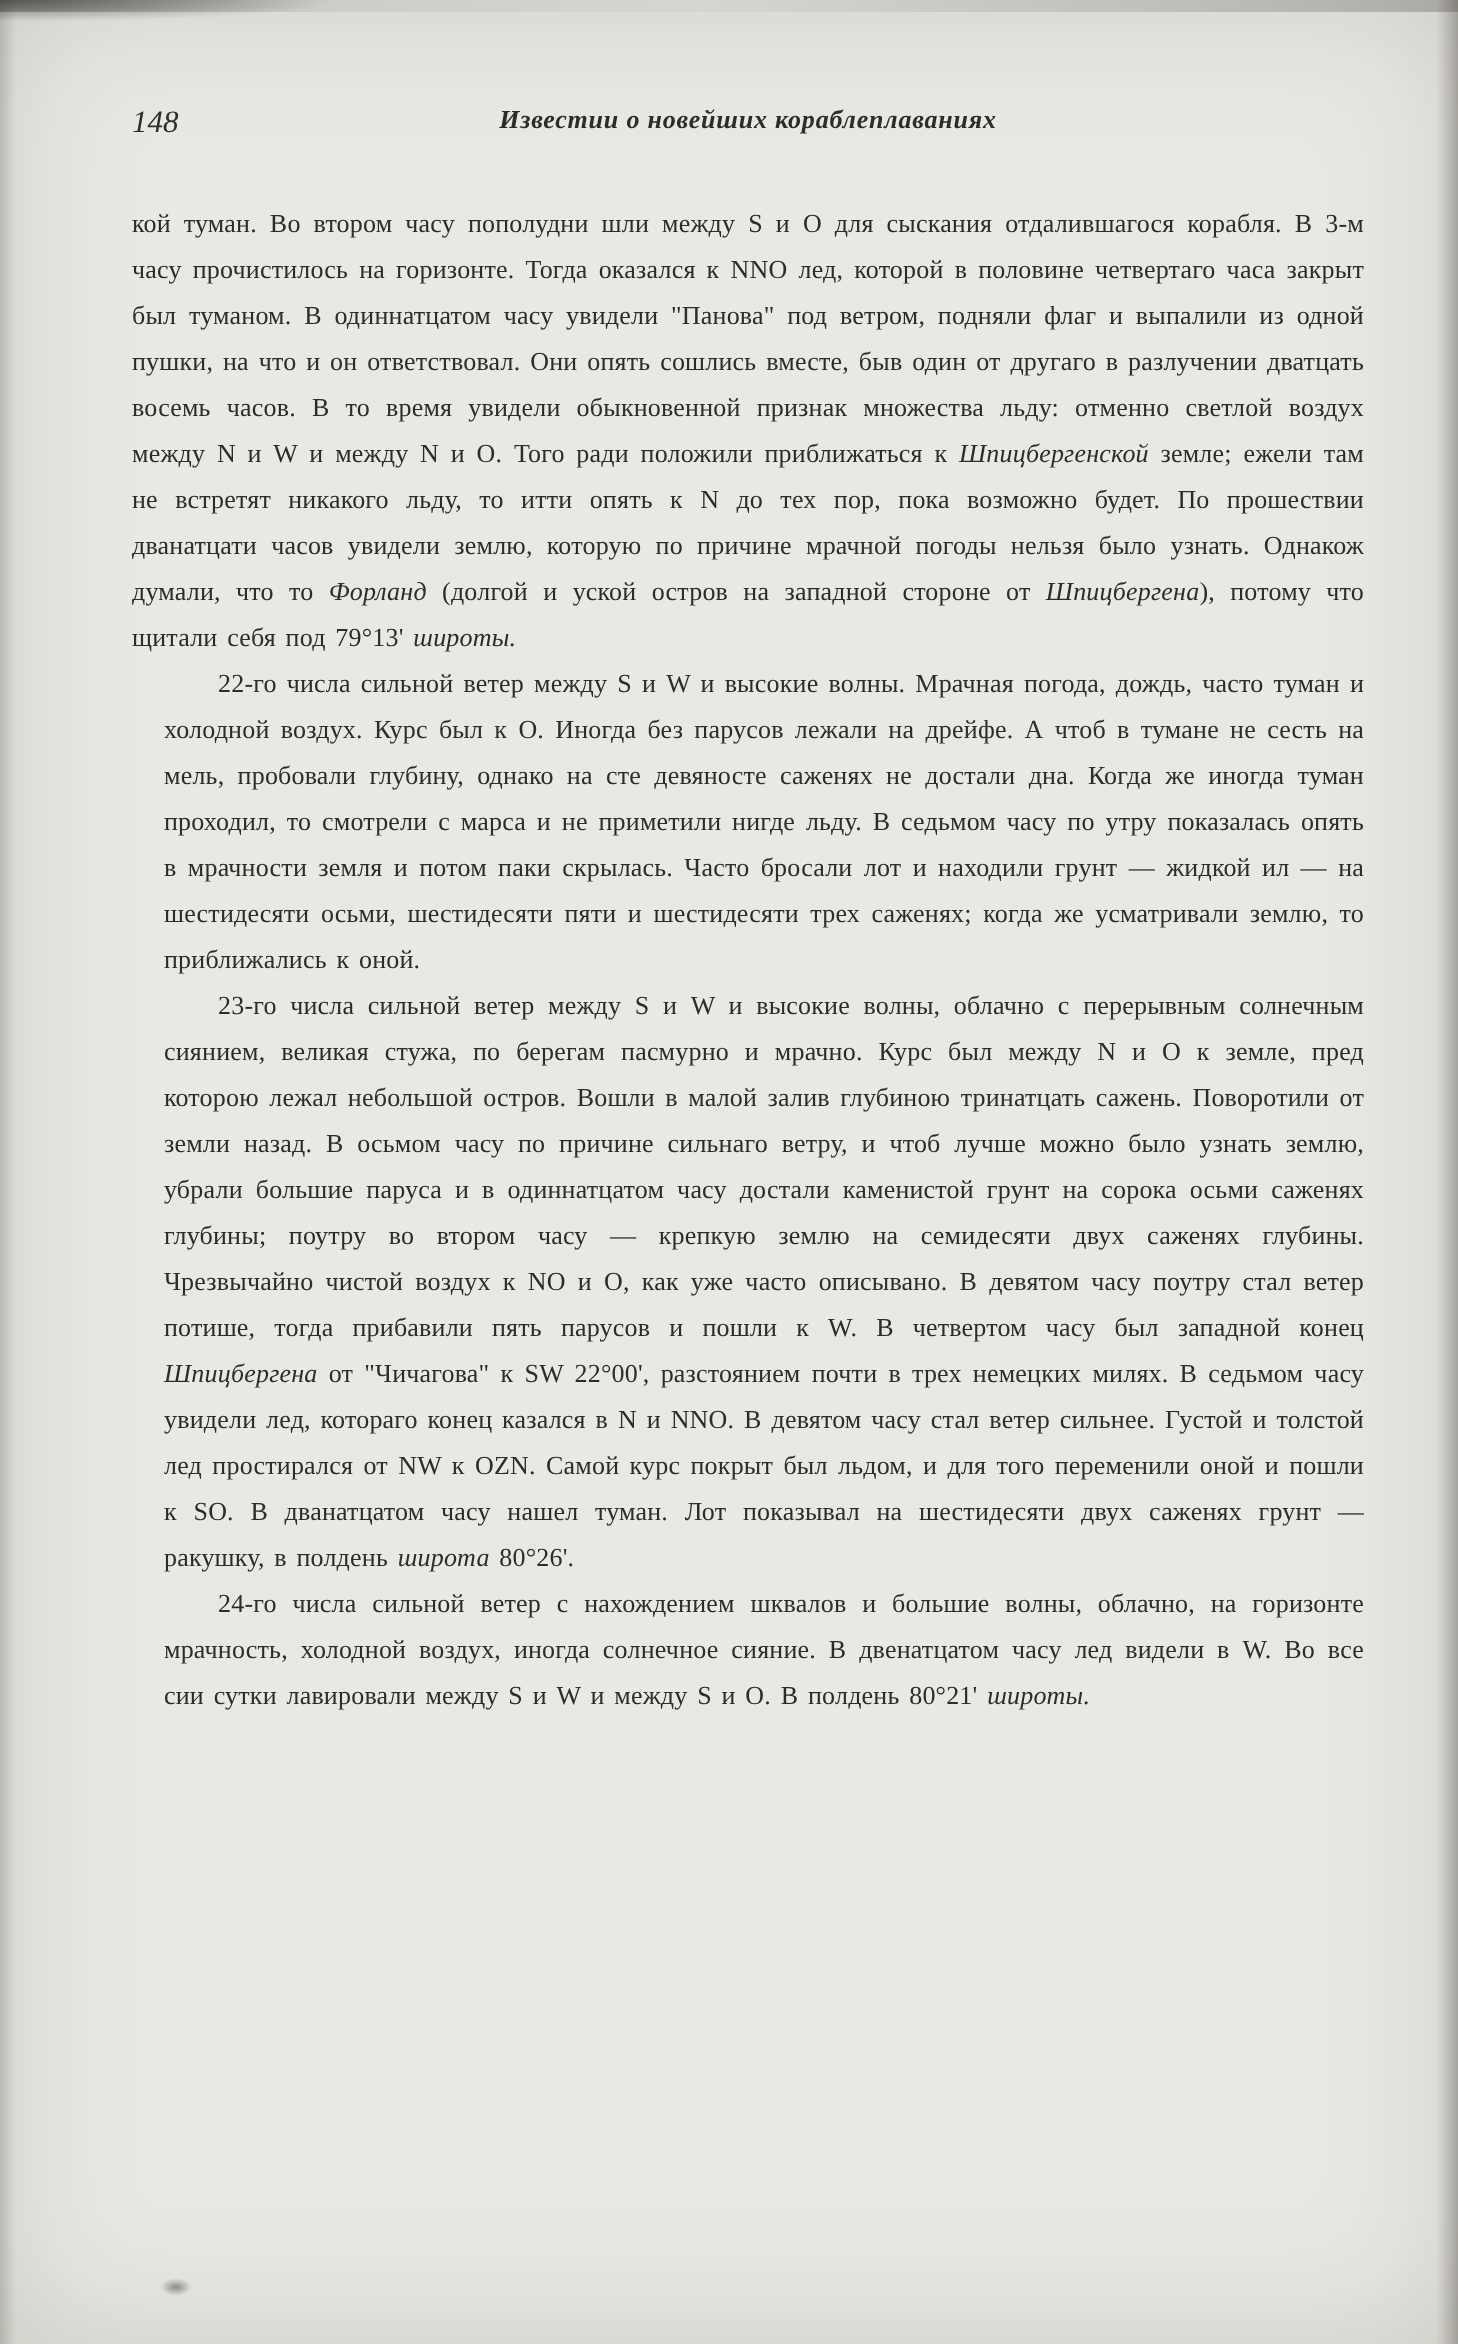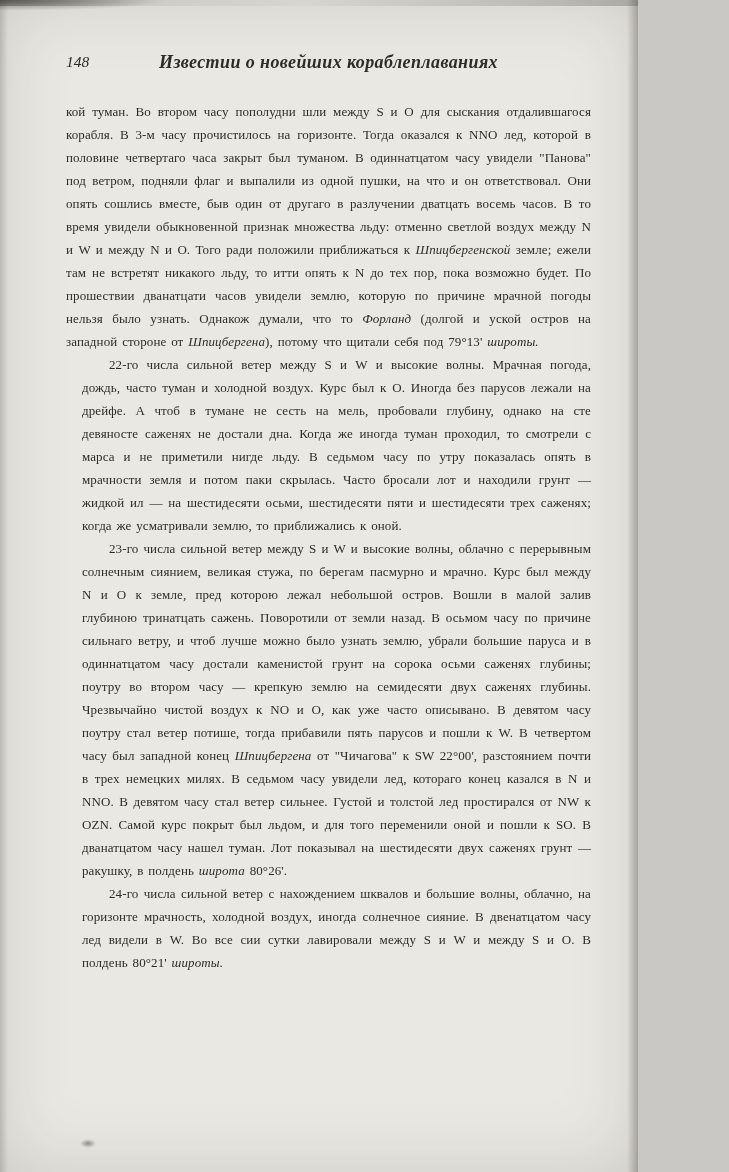--- a/index.html
+++ b/index.html
@@ -1,27 +1,27 @@
 <!DOCTYPE html>
 <html style="--paper: #e9e8e3; --ink: #2e2c27;"><head>
 <meta charset="utf-8">
 <style>
   html,body{margin:0;padding:0;background:#c9c8c4;}
   .scan-page{
-    position:relative;width:638px;height:1172px;overflow:hidden;
+    position:relative;width:729px;height:1172px;overflow:hidden;
     background:var(--paper,#e9e8e3);
     box-shadow:inset 0 0 70px rgba(90,85,75,.20);
     font-family:"Liberation Serif","DejaVu Serif",serif;
     color:var(--ink,#2e2c27);
   }
   .page-inner{padding:52px 47px 0 66px;}
   .page-header{position:relative;height:22px;margin-bottom:26px;}
   .page-number{position:absolute;left:0;top:1px;font-style:italic;font-size:15.5px;}
   .running-title{display:block;text-align:center;font-style:italic;font-weight:bold;
-    font-size:18px;letter-spacing:.4px;}
+    font-size:13px;letter-spacing:.4px;}
   .page-body{font-size:13px;line-height:23px;text-align:justify;
     word-spacing:1.5px;letter-spacing:.1px;}
   .page-body p{margin:0;}
   .page-body p.indent{text-indent:27px;margin-left:16px;}
   .em{font-style:italic;}
   .artifact{position:absolute;pointer-events:none;}
   .artifact-top{left:0;top:0;width:100%;height:6px;opacity:.55;
     background:linear-gradient(to right, rgba(40,38,34,.60), rgba(40,38,34,.14) 22%,
       rgba(40,38,34,.05) 48%, rgba(40,38,34,.28) 80%, rgba(40,38,34,.45));}
   .artifact-right{right:0;top:0;width:11px;height:100%;

